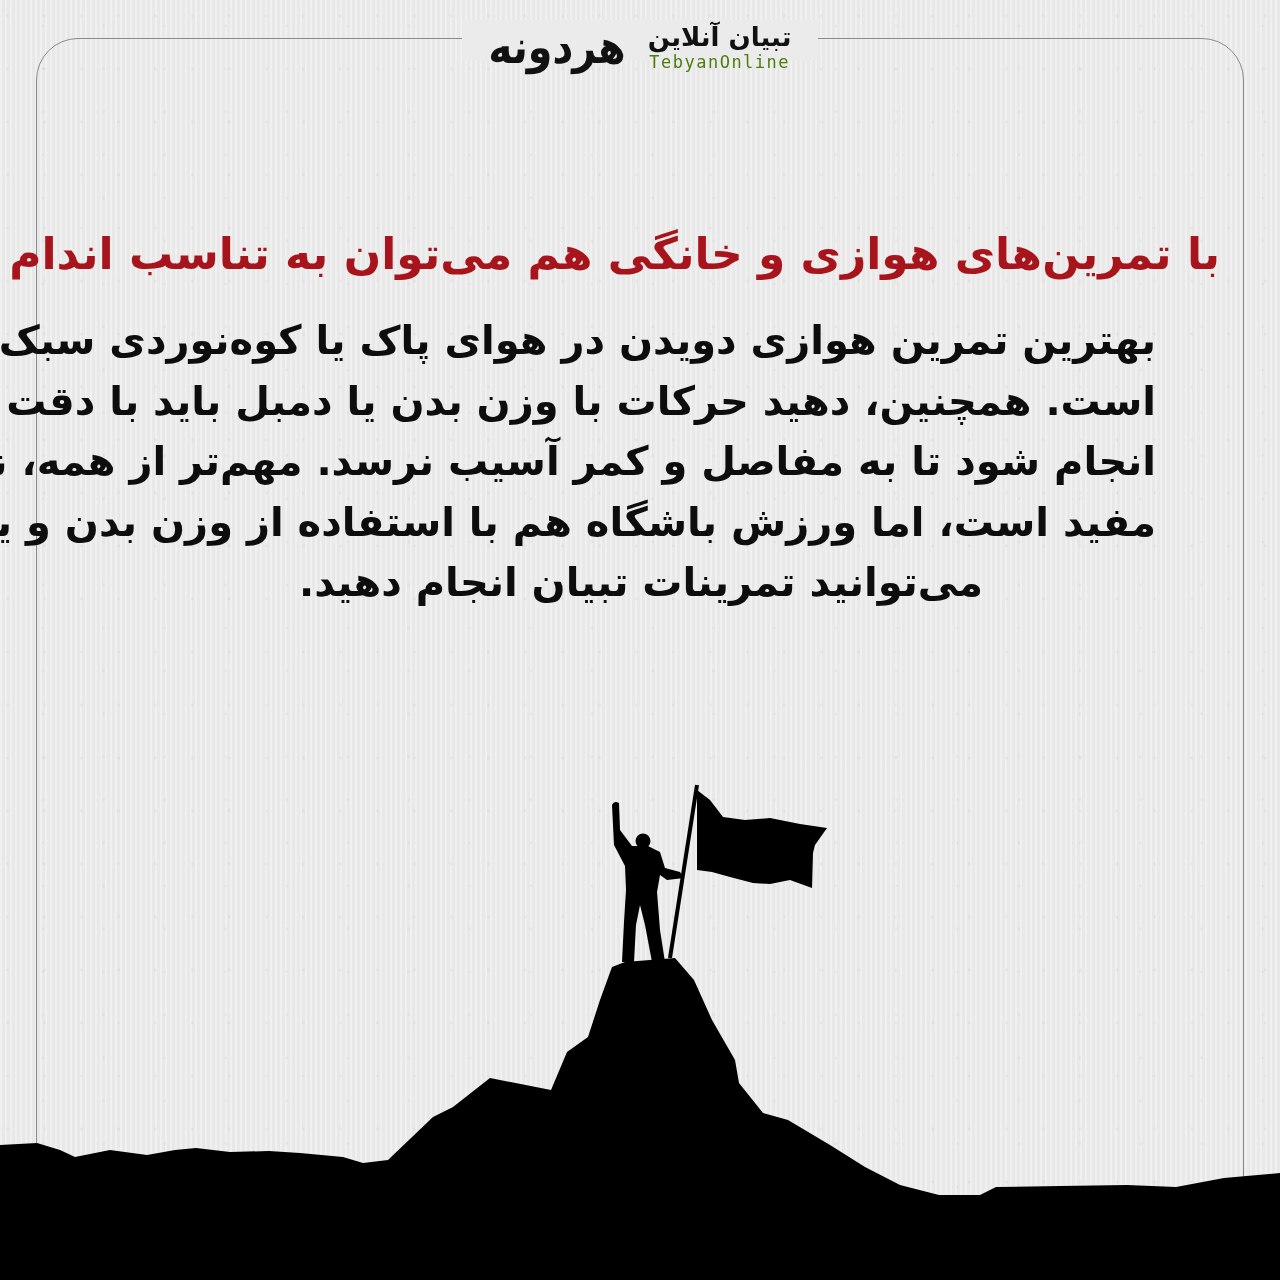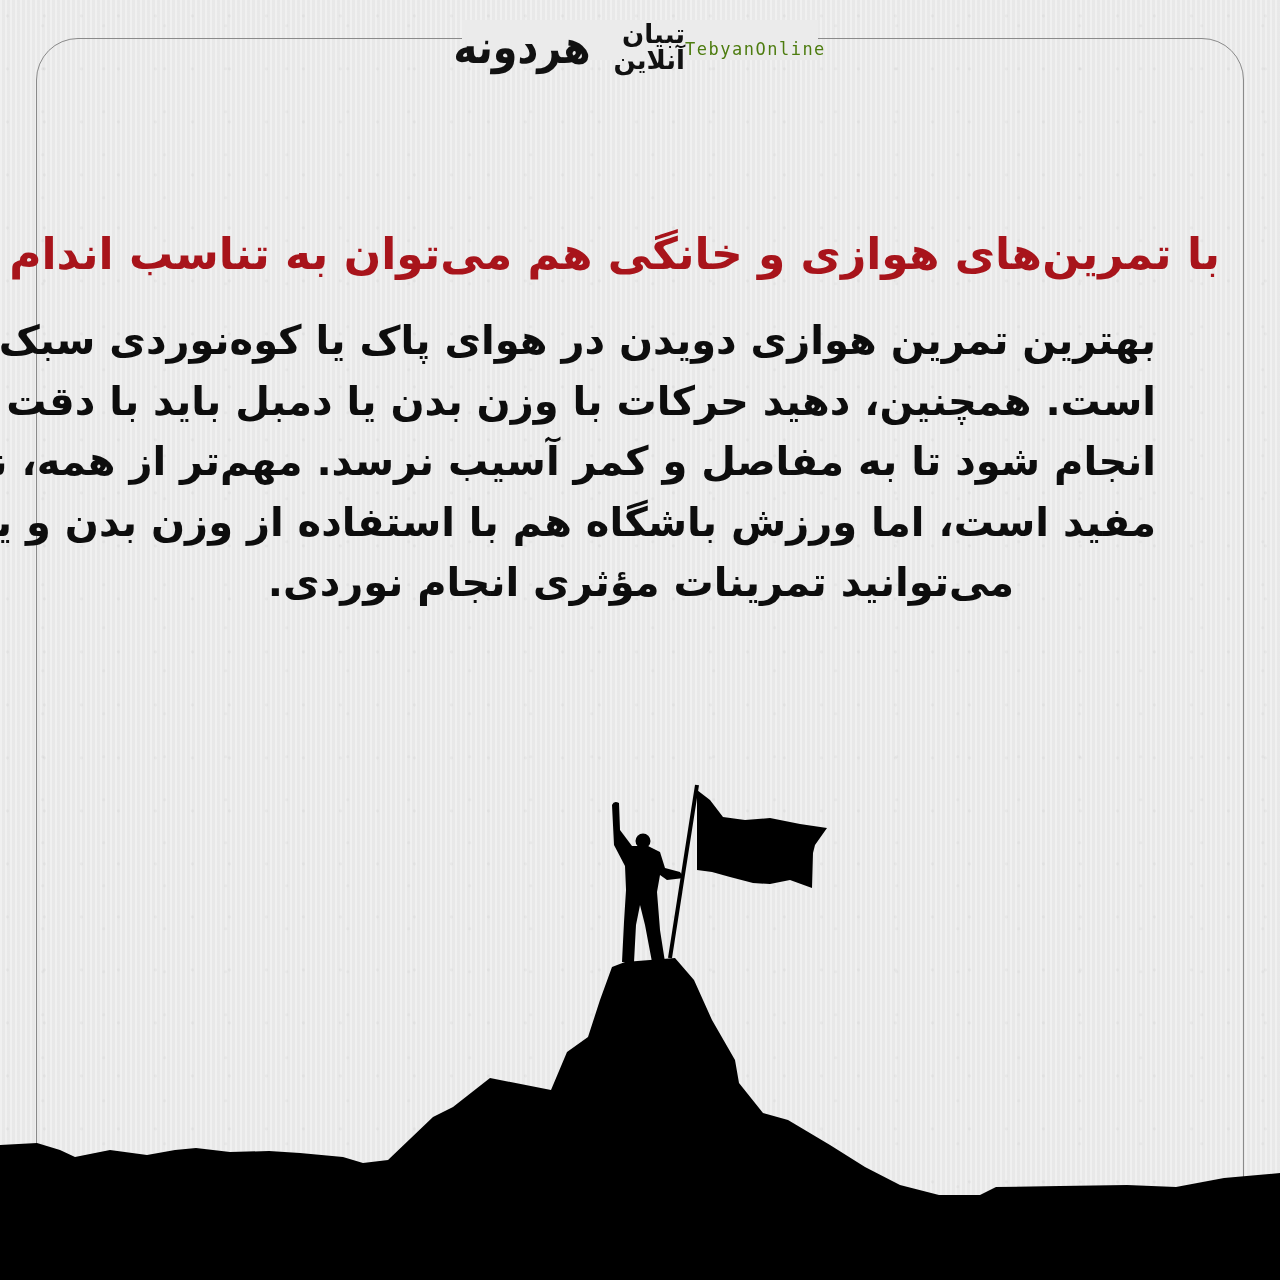--- a/index.html
+++ b/index.html
@@ -24,21 +24,21 @@
     .logo-area {
       position: absolute; left: 470px; top: 14px; width: 340px; height: 66px;
       display: flex; align-items: center; justify-content: center; gap: 22px;
       direction: ltr;
     }
     .brand-mark {
       font-family: "DejaVu Sans", sans-serif; font-weight: 900; font-size: 40px;
       color: #111; letter-spacing: -2px; transform: scaleY(1.15) skewX(-4deg);
       direction: rtl; line-height: 1;
     }
-    .tebyan { display: flex; flex-direction: row; align-items: center; line-height: 1; }
+    .tebyan { display: flex; flex-direction: column; align-items: center; line-height: 1; }
     .tebyan-fa { font-weight: 700; font-size: 26px; color: #111; direction: rtl; }
     .tebyan-en { font-family: "DejaVu Sans Mono", monospace; font-size: 17px; color: #4d7c0f; letter-spacing: 1.5px; margin-top: 4px; }
 
     .title {
       position: absolute; left: 60px; right: 60px; top: 222px; height: 64px;
       direction: rtl; text-align: center;
       font-family: "DejaVu Sans", sans-serif; font-weight: 900; font-size: 44px;
       color: #a8141b; line-height: 64px; white-space: nowrap; letter-spacing: -1px;
     }
     .body-text {
@@ -65,21 +65,21 @@
   </div>
 </div>
 
 <h1 class="title" style="margin:0;">با تمرین‌های هوازی و خانگی هم می‌توان به تناسب اندام رسید</h1>
 
 <div class="body-text">
   <span class="body-line">بهترین تمرین هوازی دویدن در هوای پاک یا کوه‌نوردی سبک</span>
   <span class="body-line">است. همچنین، دهید حرکات با وزن بدن یا دمبل باید با دقت</span>
   <span class="body-line">انجام شود تا به مفاصل و کمر آسیب نرسد. مهم‌تر از همه، نظم و</span>
   <span class="body-line">مفید است، اما ورزش باشگاه هم با استفاده از وزن بدن و یک دمبل</span>
-  <span class="body-line last">می‌توانید تمرینات مؤثری انجام نوردی.</span>
+  <span class="body-line last">می‌توانید تمرینات تبیان انجام دهید.</span>
 </div>
 
 <svg class="scene" viewBox="0 0 1280 1280">
 
   <path fill="#000" d="M0,1145 L37,1143 L60,1150 L75,1157 L110,1150 L147,1155 L175,1150 L196,1148 L230,1152 L269,1151 L300,1153 L343,1157 L363,1163 L388,1160
        L433,1117 L453,1107 L490,1078 L551,1090 L567,1052 L588,1037 L600,1000 L612,967 L625,962 L675,958 L694,980
        L712,1020 L735,1060 L739,1083 L763,1113 L788,1120 L830,1145 L865,1167 L900,1185 L939,1195 L980,1195 L996,1187
        L1060,1186 L1127,1185 L1176,1187 L1224,1178 L1280,1173 L1280,1280 L0,1280 Z"></path>
 
   <line x1="697" y1="785" x2="670" y2="958" stroke="#000" stroke-width="4"></line>

